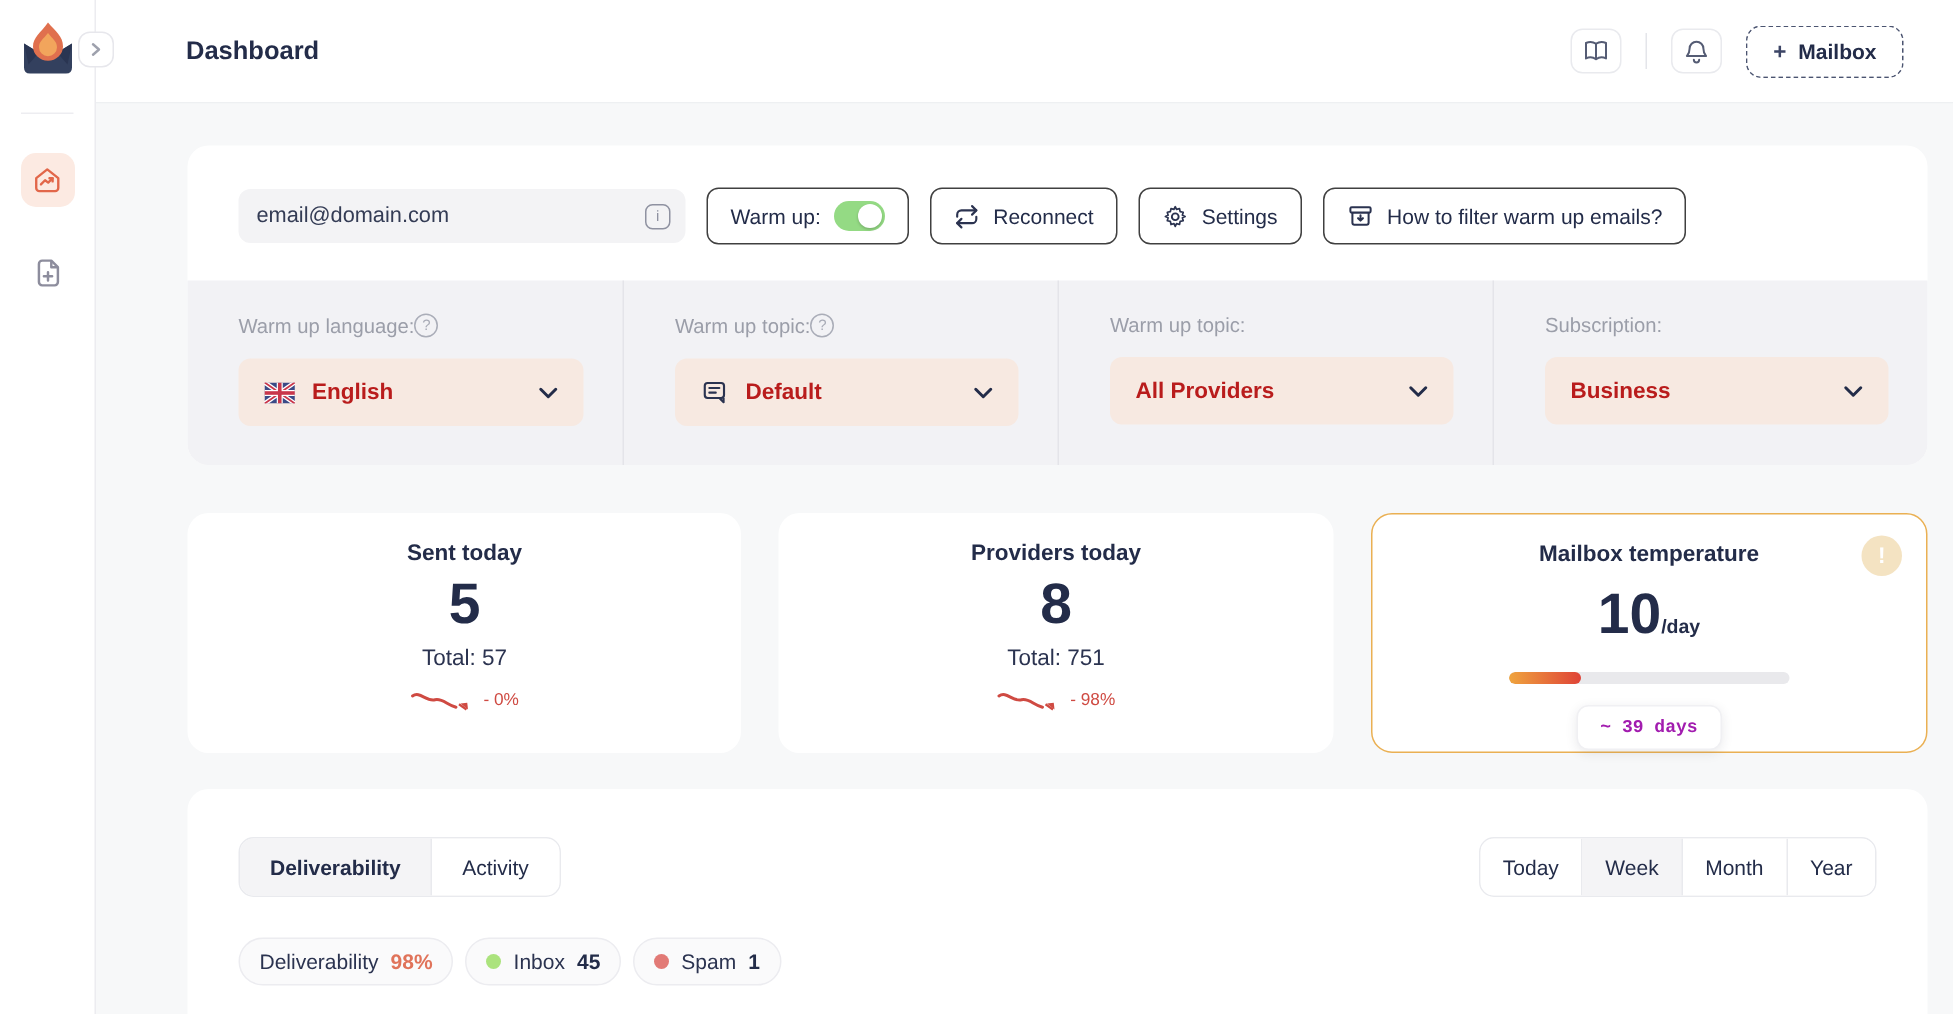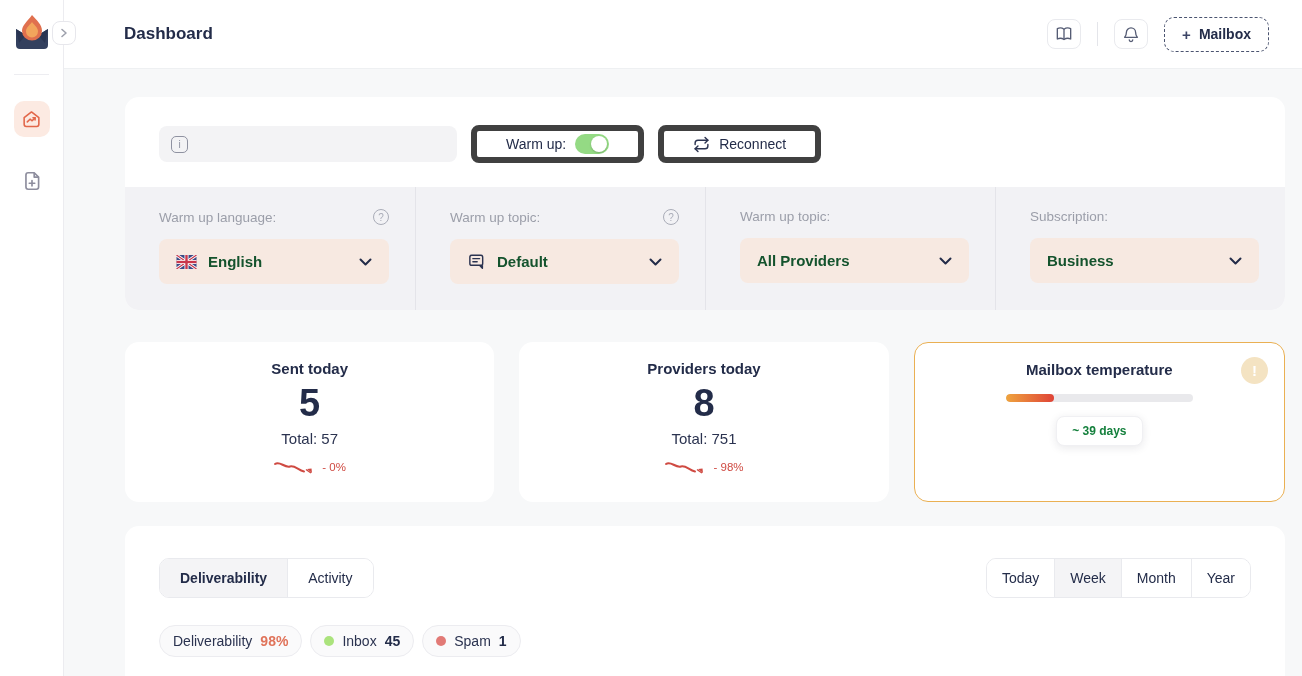--- a/index.html
+++ b/index.html
@@ -59,51 +59,51 @@
   .email-box input {
     flex:1; border:none; background:transparent; outline:none;
     font-family:"Liberation Sans", sans-serif; font-size:14.5px; color:#343c55;
   }
   .mini-info {
     width:17px; height:17px; border:1.5px solid #8f92a1; border-radius:5px;
     display:flex; align-items:center; justify-content:center;
     font-size:10px; color:#8f92a1; flex:0 0 auto;
   }
   .pill-btn {
-    height:38px; display:flex; align-items:center; gap:9px; padding:0 29px;
-    background:#fff; border:6px solid #404040; border-radius:8px;
+    height:38px; display:flex; align-items:center; gap:9px; padding:0 15px;
+    background:#fff; border:1px solid #404040; border-radius:8px;
     font-size:14px; color:#232c49; cursor:pointer; white-space:nowrap;
   }
   .toggle {
     width:34px; height:20px; border-radius:10px; background:#94da84;
     position:relative; cursor:pointer; flex:0 0 auto;
   }
   .toggle .knob {
     position:absolute; right:2px; top:2px; width:16px; height:16px;
     border-radius:50%; background:#fff; box-shadow:0 1px 2px rgba(0,0,0,.2);
   }
   
   .select-section {
     background:#f2f2f5; border-radius:0 0 14px 14px;
     display:grid; grid-template-columns:1fr 1fr 1fr 1fr;
   }
   .select-col { padding:22px 26px 26px 34px; }
   .select-col + .select-col { border-left:1px solid #e4e4e9; }
-  .select-label-row { display:flex; align-items:center; justify-content:space-between; }
+  .select-label-row { display:flex; align-items:center; justify-content:flex-start; }
   .select-label { font-size:13.5px; color:#9b9ea9; }
   .help-circle {
     width:16px; height:16px; border:1.2px solid #aaadb8; border-radius:50%;
     display:flex; align-items:center; justify-content:center;
     font-size:10px; color:#aaadb8; cursor:pointer;
   }
   .select-box {
     margin-top:14px; height:45px; background:#f7e9e1; border-radius:8px;
     display:flex; align-items:center; gap:11px; padding:0 17px; cursor:pointer;
   }
-  .select-value { font-size:15px; font-weight:600; color:#14532d; flex:1; }
+  .select-value { font-size:15px; font-weight:600; color:#b91c1c; flex:1; }
   .select-box.no-icon .select-value { flex:1; }
   
   .stats-row { display:flex; gap:25px; margin-top:32px;justify-content:space-between; }
   .stat-card { flex:1; height:160px; text-align:center; padding-top:18px; position:relative; }
   .stat-title { font-size:15px; font-weight:bold; color:#232c49; }
   .stat-value { font-size:38px; font-weight:bold; color:#232c49; margin-top:6px; line-height:1.1; }
   .stat-total { font-size:15px; color:#2b3350; margin-top:5px; }
   .trend-row { margin-top:12px; display:flex; align-items:center; justify-content:center; gap:5px; }
   .trend-pct { font-size:11.5px; color:#cf4a42; }
   .temp-card { border:1px solid #eab053; }
@@ -115,21 +115,21 @@
   .temp-value-row { display:flex; align-items:baseline; justify-content:center; margin-top:6px; }
   .temp-unit { font-size:13px; font-weight:bold; color:#232c49; }
   .progress-track {
     width:187px; height:8px; border-radius:4px; background:#e9e9ec;
     margin:16px auto 0; overflow:hidden;
   }
   .progress-fill { height:100%; border-radius:4px; background:linear-gradient(90deg,#efa43e,#df4337); }
   .days-badge {
     display:inline-block; margin-top:14px; padding:7px 15px; background:#fff;
     border:1px solid #f0f0f3; border-radius:8px; box-shadow:0 2px 8px rgba(40,40,60,.10);
-    font-size:12px; font-weight:bold; color:#15803d;
+    font-size:12px; font-weight:bold; color:#a21caf;font-family:Liberation Mono, monospace;
   }
   
   .bottom-card { margin-top:24px; height:400px; padding:32px 34px; }
   .panel-top { display:flex; align-items:center; justify-content:space-between; }
   .seg-group {
     display:inline-flex; border:1px solid #e9eaee; border-radius:10px;
     overflow:hidden; background:#fff;
   }
   .seg {
     padding:11px 20px; font-size:14px; color:#232c49; background:#fff;
@@ -208,36 +208,52 @@
       <span>Mailbox</span>
     </button>
   </div>
 </div>
 
 <div class="content">
 
   <div class="card">
     <div class="config-row">
       <div class="email-box">
+        <input type="text" readonly="" value="email@domain.com" style="">
         <span class="mini-info">i</span>
       </div>
       <div class="pill-btn">
         <span>Warm up:</span>
         <span class="toggle">
             <span class="knob"></span>
           </span>
       </div>
       <button class="pill-btn">
         <svg width="17" height="17" viewBox="0 0 24 24">
           <path d="M17 2 l4 4 -4 4" fill="none" stroke="#2b3350" stroke-width="2" stroke-linecap="round" stroke-linejoin="round"></path>
           <path d="M3 12 V10 a4 4 0 0 1 4 -4 h14" fill="none" stroke="#2b3350" stroke-width="2" stroke-linecap="round" stroke-linejoin="round"></path>
           <path d="M7 22 l-4 -4 4 -4" fill="none" stroke="#2b3350" stroke-width="2" stroke-linecap="round" stroke-linejoin="round"></path>
           <path d="M21 12 v2 a4 4 0 0 1 -4 4 H3" fill="none" stroke="#2b3350" stroke-width="2" stroke-linecap="round" stroke-linejoin="round"></path>
         </svg>
         <span>Reconnect</span>
+      </button>
+      <button class="pill-btn">
+        <svg width="17" height="17" viewBox="0 0 24 24">
+          <circle cx="12" cy="12" r="3.2" fill="none" stroke="#2b3350" stroke-width="1.8"></circle>
+          <path d="M12 2.5 l1.2 2.6 2.8 -.8 .6 2.9 2.9 .6 -.8 2.8 2.6 1.2 -2.6 1.2 .8 2.8 -2.9 .6 -.6 2.9 -2.8 -.8 -1.2 2.6 -1.2 -2.6 -2.8 .8 -.6 -2.9 -2.9 -.6 .8 -2.8 -2.6 -1.2 2.6 -1.2 -.8 -2.8 2.9 -.6 .6 -2.9 2.8 .8 Z" fill="none" stroke="#2b3350" stroke-width="1.6" stroke-linejoin="round"></path>
+        </svg>
+        <span>Settings</span>
+      </button>
+      <button class="pill-btn">
+        <svg width="18" height="18" viewBox="0 0 20 20">
+          <rect x="2.5" y="3.5" width="15" height="4" rx="1" fill="none" stroke="#2b3350" stroke-width="1.5"></rect>
+          <path d="M4 7.5 V15 a1.5 1.5 0 0 0 1.5 1.5 h9 A1.5 1.5 0 0 0 16 15 V7.5" fill="none" stroke="#2b3350" stroke-width="1.5"></path>
+          <path d="M10 9.5 v3.6 M8.2 11.6 l1.8 1.8 1.8 -1.8" fill="none" stroke="#2b3350" stroke-width="1.5" stroke-linecap="round" stroke-linejoin="round"></path>
+        </svg>
+        <span>How to filter warm up emails?</span>
       </button>
     </div>
 
     <div class="select-section">
 
       <div class="select-col">
         <div class="select-label-row">
           <span class="select-label">Warm up language:</span>
           <span class="help-circle">?</span>
         </div>
@@ -327,20 +343,24 @@
           <path d="M34 10 l5 4 -0.5 -4.5 Z" fill="#cf4a42"></path>
           <path d="M33 10.5 l5 3.5" stroke="#cf4a42" stroke-width="1.5"></path>
         </svg>
         <span class="trend-pct">- 98%</span>
       </div>
     </div>
 
     <div class="card stat-card temp-card">
       <div class="temp-alert">!</div>
       <div class="stat-title">Mailbox temperature</div>
+      <div class="temp-value-row">
+        <span class="stat-value">10</span>
+        <span class="temp-unit">/day</span>
+      </div>
       <div class="progress-track">
         <div class="progress-fill" style="width: 26%;"></div>
       </div>
       <div>
         <span class="days-badge">~ 39 days</span>
       </div>
     </div>
   </div>
 
   <div class="card bottom-card">

